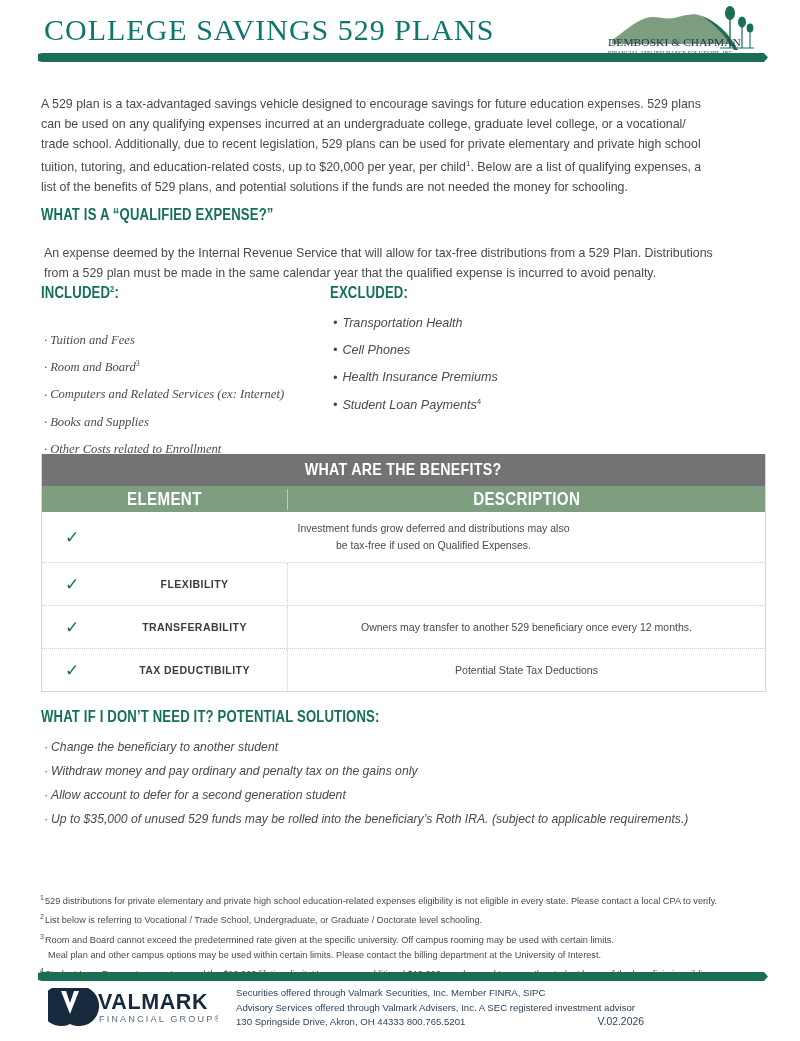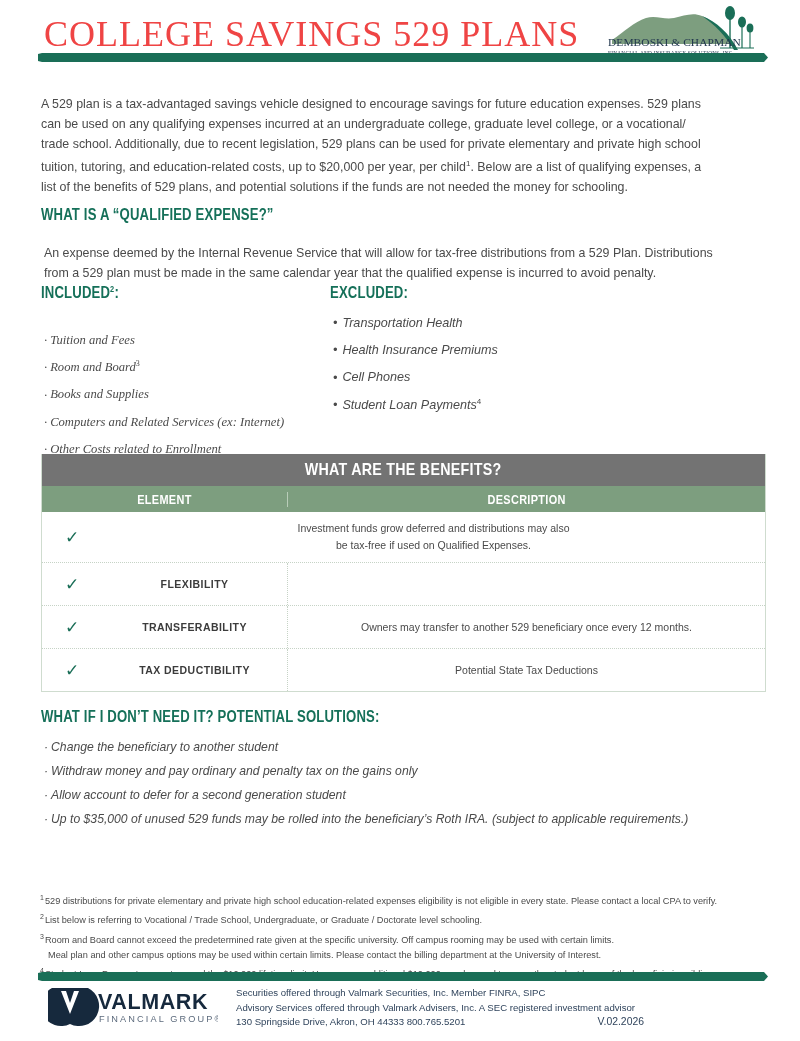--- a/index.html
+++ b/index.html
@@ -19,23 +19,23 @@
   
   .page-header {
     position: relative;
     height: 72px;
   }
   .doc-title {
     position: absolute;
     left: 44px;
     top: 13px;
     font-family: "Liberation Serif", serif;
-    font-size: 36px;
+    font-size: 30px;
     letter-spacing: 1.0px;
-    color: #ef4444;
+    color: #0f766e;
     font-weight: 400;
     white-space: nowrap;
   }
   .brand-logo {
     position: absolute;
     right: 38px;
     top: 4px;
     width: 160px;
     height: 56px;
   }
@@ -139,21 +139,21 @@
   }
   .bt-title span { display:inline-block; transform: scaleX(0.84); }
   .bt-colhead {
     display: flex;
     background: #7d9e7f;
     color: #ffffff;
     height: 26px;
     align-items: center;
     font-family: "Liberation Sans Narrow", "Liberation Sans", sans-serif;
     font-weight: 700;
-    font-size: 13px;
+    font-size: 18px;
     letter-spacing: 0.4px;
   }
   .bt-colhead .ch-el {
     width: 246px;
     text-align: center;
     border-right: 1px solid #b9cdb9;
     box-sizing: border-box;
   }
   .bt-colhead .ch-desc { flex: 1; text-align: center; }
   .bt-colhead span.lbl { display:inline-block; transform: scaleX(0.84); }
@@ -299,31 +299,31 @@
   <p class="intro"><span>A 529 plan is a tax-advantaged savings vehicle designed to encourage savings for future education expenses. 529 plans can be used on any qualifying expenses incurred at an undergraduate college, graduate level college, or a vocational/ trade school. Additionally, due to recent legislation, 529 plans can be used for private elementary and private high school tuition, tutoring, and education-related costs, up to $20,000 per year, per child</span><sup>1</sup><span>. Below are a list of qualifying expenses, a list of the benefits of 529 plans, and potential solutions if the funds are not needed the money for schooling.</span></p>
 
   <div class="sec-head" id="qualified-head">WHAT IS A “QUALIFIED EXPENSE?”</div>
   <p class="qualified-body">An expense deemed by the Internal Revenue Service that will allow for tax-free distributions from a 529 Plan. Distributions from a 529 plan must be made in the same calendar year that the qualified expense is incurred to avoid penalty.</p>
 
   <div class="sec-head" id="included-head"><span>INCLUDED</span><sup>2</sup><span>:</span></div>
 
   <ul class="xlist" id="included-list">
     <li><span class="bullet">·</span><span>Tuition and Fees</span><sup></sup></li>
     <li><span class="bullet">·</span><span>Room and Board</span><sup>3</sup></li>
+    <li><span class="bullet">·</span><span>Computers and Related Services (ex: Internet)</span><sup></sup></li>
     <li><span class="bullet">·</span><span>Books and Supplies</span><sup></sup></li>
-    <li><span class="bullet">·</span><span>Computers and Related Services (ex: Internet)</span><sup></sup></li>
     <li><span class="bullet">·</span><span>Other Costs related to Enrollment</span><sup></sup></li>
   </ul>
 
   <div class="sec-head" id="excluded-head">EXCLUDED:</div>
 
   <ul class="xlist" id="excluded-list">
     <li><span class="bullet">•</span><span>Transportation Health</span><sup></sup></li>
+    <li><span class="bullet">•</span><span>Cell Phones</span><sup></sup></li>
     <li><span class="bullet">•</span><span>Health Insurance Premiums</span><sup></sup></li>
-    <li><span class="bullet">•</span><span>Cell Phones</span><sup></sup></li>
     <li><span class="bullet">•</span><span>Student Loan Payments</span><sup>4</sup></li>
   </ul>
 
   <div class="benefits-table">
 
     <div class="bt-title"><span>WHAT ARE THE BENEFITS?</span></div>
 
     <div class="bt-colhead">
       <div class="ch-el"><span class="lbl">ELEMENT</span></div>
       <div class="ch-desc"><span class="lbl">DESCRIPTION</span></div>

